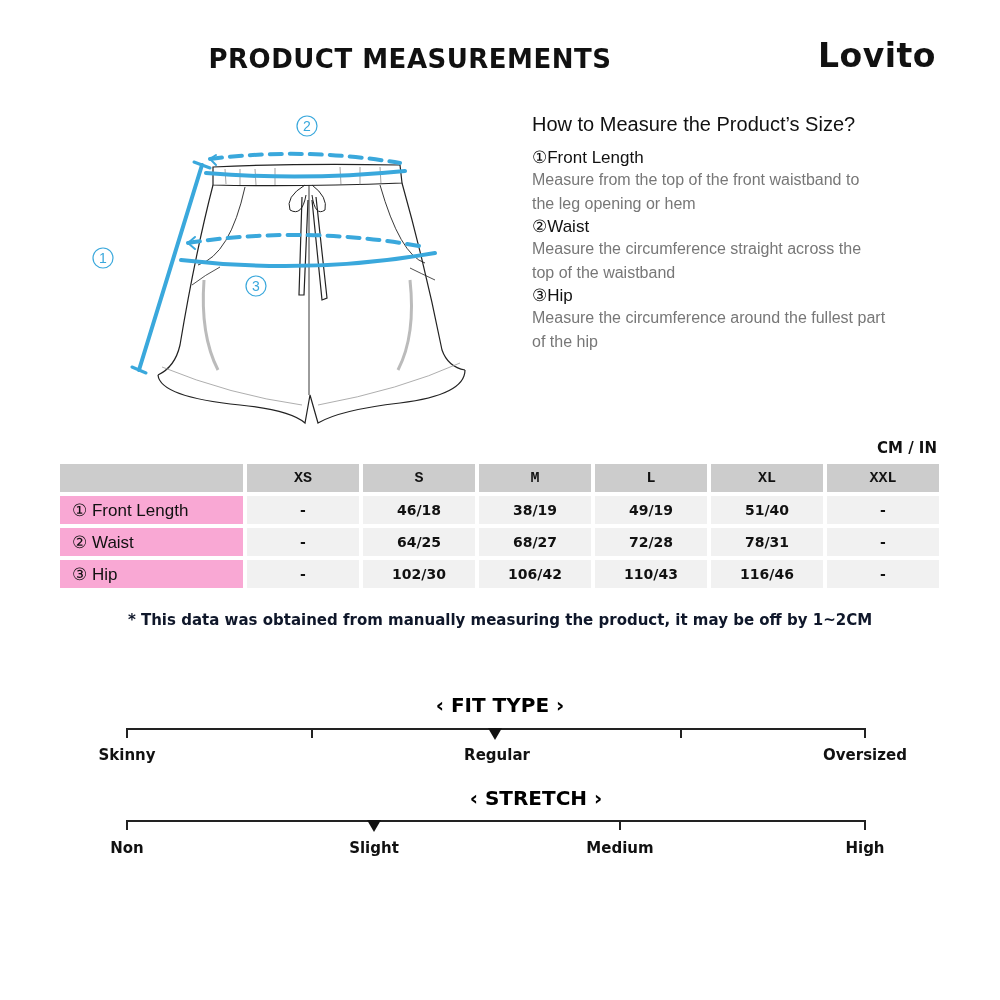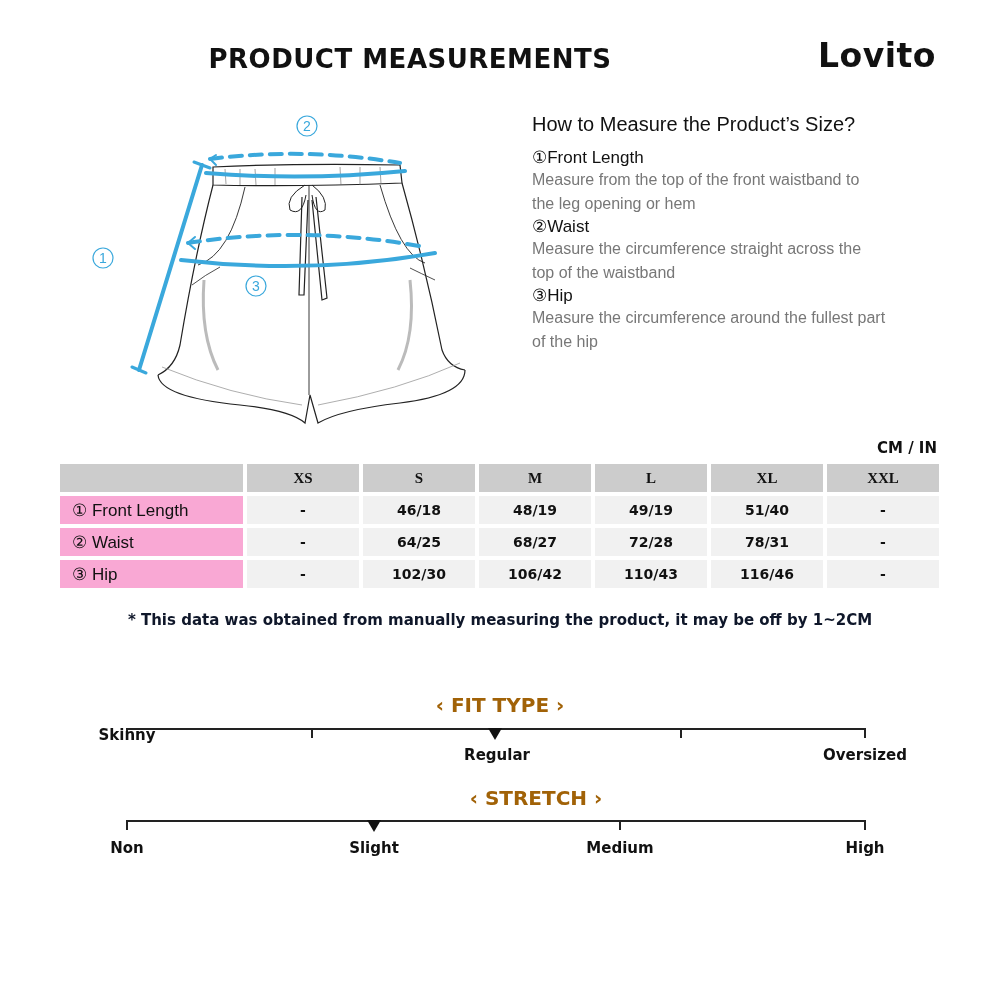--- a/index.html
+++ b/index.html
@@ -10,25 +10,25 @@
            font-size:26px; letter-spacing:0.5px; color:#111; font-family:"DejaVu Sans", sans-serif; }
   .title span { display:inline-block; transform:translateX(0px); }
   .brand { left:818px; top:36px; font-size:33px; font-weight:bold; color:#111; font-family:"DejaVu Sans", sans-serif; letter-spacing:0.5px;}
   .howto { left:532px; top:113px; font-size:20px; color:#111; }
   .m-label { font-size:17px; color:#111; }
   .m-desc { font-size:16px; color:#777; line-height:24px; }
   .diagram { left:80px; top:105px; width:400px; height:330px; }
   .unit { right:63px; top:439px; font-size:15px; font-weight:bold; color:#111; font-family:"DejaVu Sans", sans-serif;}
   table.sz { position:absolute; left:60px; top:464px; border-collapse:separate; border-spacing:4px 4px; margin-left:-4px; margin-top:-4px; }
   table.sz td, table.sz th { height:28px; padding:0; text-align:center; font-size:15px; }
-  table.sz th { background:#cccccc; font-weight:bold; font-family:Liberation Serif, serif; }
+  table.sz th { background:#cccccc; font-weight:bold; font-family:Liberation Mono, monospace; }
   table.sz td.rowhead { background:#f9a8d4; text-align:left; padding-left:12px; font-size:17px; font-weight:normal; font-family:"Liberation Sans", sans-serif; }
   table.sz td.val { background:#f1f1f1; font-weight:bold; font-family:"DejaVu Sans", sans-serif; font-size:14px;}
   .note { left:0; width:1000px; top:611px; text-align:center; font-size:15px; font-weight:bold; font-family:"DejaVu Sans", sans-serif; color:#0f172a; }
-  .scale-title { left:0; width:1000px; text-align:center; font-size:20px; font-weight:bold; font-family:"DejaVu Sans", sans-serif; color:#a16207;}
+  .scale-title { left:0; width:1000px; text-align:center; font-size:20px; font-weight:bold; font-family:"DejaVu Sans", sans-serif; color:#000000;}
   .scale-line { left:126px; width:740px; height:2px; background:#222; }
   .tick { width:2px; height:10px; background:#222; }
   .marker { width:0; height:0; border-left:7px solid transparent; border-right:7px solid transparent; border-top:12px solid #111; }
   .scale-label { font-size:15px; font-weight:bold; font-family:"DejaVu Sans", sans-serif; color:#111; transform:translateX(-50%); white-space:nowrap;}
 </style>
 </head>
 <body>
 
 <div class="abs title"><span>PRODUCT MEASUREMENTS</span></div>
 <div class="abs brand">Lovito</div>
@@ -126,21 +126,21 @@
     <th style="width:112px">S</th>
     <th style="width:112px">M</th>
     <th style="width:112px">L</th>
     <th style="width:112px">XL</th>
     <th style="width:112px">XXL</th>
   </tr>
   <tr>
     <td class="rowhead">① Front Length</td>
     <td class="val">-</td>
     <td class="val">46/18</td>
-    <td class="val">48/19</td>
+    <td class="val">38/19</td>
     <td class="val">49/19</td>
     <td class="val">51/40</td>
     <td class="val">-</td>
   </tr>
   <tr>
     <td class="rowhead">② Waist</td>
     <td class="val">-</td>
     <td class="val">64/25</td>
     <td class="val">68/27</td>
     <td class="val">72/28</td>
@@ -161,21 +161,21 @@
 
 <div class="abs note">* This data was obtained from manually measuring the product, it may be off by 1~2CM</div>
 
 <div class="abs scale-title" style="top:693px;">‹ FIT TYPE ›</div>
 <div class="abs scale-line" style="top:728px;"></div>
 <div class="abs tick" style="left:126px; top:728px;"></div>
 <div class="abs tick" style="left:311px; top:728px;"></div>
 <div class="abs tick" style="left:680px; top:728px;"></div>
 <div class="abs tick" style="left:864px; top:728px;"></div>
 <div class="abs marker" style="left:488px; top:728px;"></div>
-<div class="abs scale-label" style="left:127px; top:726px;">Skinny</div>
+<div class="abs scale-label" style="left:127px; top:746px;">Skinny</div>
 <div class="abs scale-label" style="left:497px; top:746px;">Regular</div>
 <div class="abs scale-label" style="left:865px; top:746px;">Oversized</div>
 
 <div class="abs scale-title" style="top:786px;margin-left:36px;">‹ STRETCH ›</div>
 <div class="abs scale-line" style="top:820px;"></div>
 <div class="abs tick" style="left:126px; top:820px;"></div>
 <div class="abs tick" style="left:619px; top:820px;"></div>
 <div class="abs tick" style="left:864px; top:820px;"></div>
 <div class="abs marker" style="left:367px; top:820px;"></div>
 <div class="abs scale-label" style="left:127px; top:839px;">Non</div>

